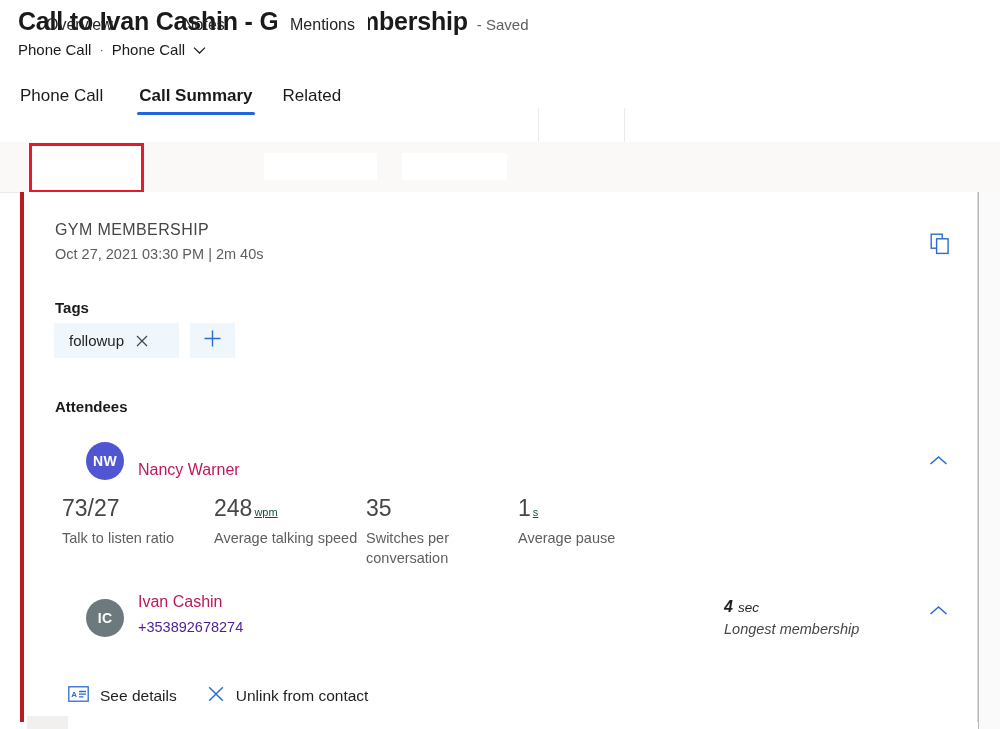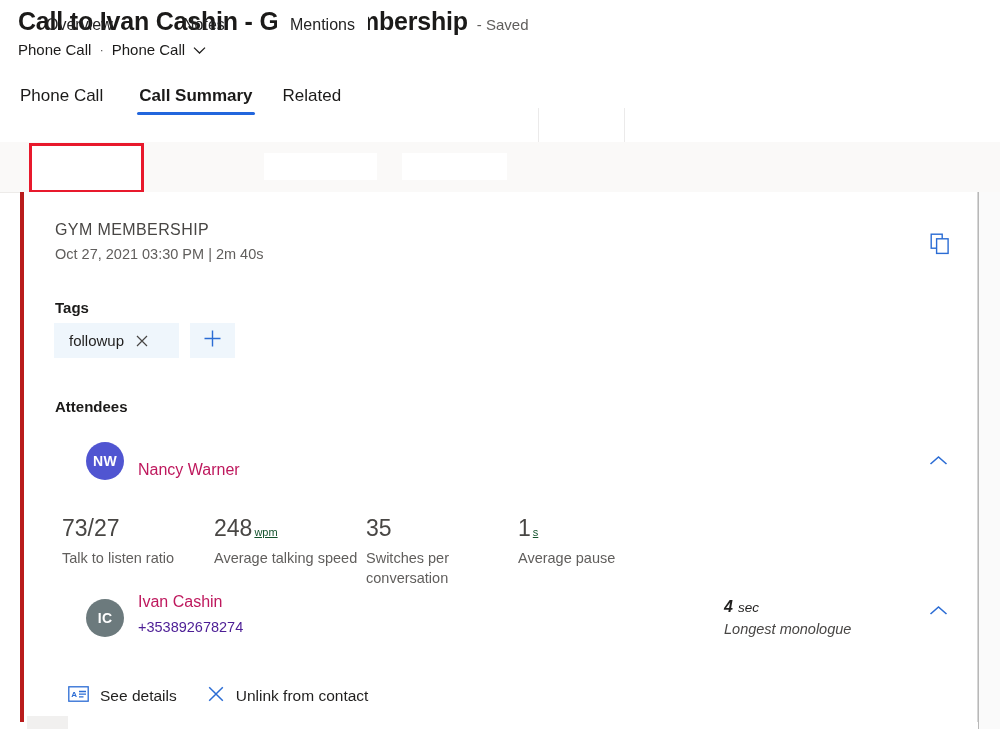--- a/index.html
+++ b/index.html
@@ -281,21 +281,21 @@
     display: flex; align-items: center; justify-content: center;
     cursor: pointer;
   }
 
   
   .metrics {
     position: absolute;
     left: 38px; top: 55px;
     display: flex;
   }
-  .metric { width: 152px; margin-top: 20px; }
+  .metric { width: 152px; }
   .metric.wide { width: 160px; }
   .metric-val {
     font-size: 23px;
     color: #484644;
     line-height: 1;
     white-space: nowrap;
   }
   .metric-unit {
     font-size: 11px;
     color: #14532d;
@@ -477,21 +477,21 @@
       <div class="att-names">
         <div class="att-name">Ivan Cashin</div>
         <div class="att-phone">+353892678274</div>
       </div>
     </div>
 
     <div class="mono-metric">
       <div class="mono-val">
         <span>4</span><span class="mono-unit">sec</span>
       </div>
-      <div class="mono-label">Longest monologue</div>
+      <div class="mono-label">Longest membership</div>
     </div>
 
     <div class="chev-collapse">
       <svg width="19" height="12" viewBox="0 0 19 12">
           <path d="M1.5 9 L9.5 2 L17.5 9" fill="none" stroke="#2b6cd4" stroke-width="1.6"></path>
         </svg>
     </div>
   </div>
 
   <div class="action-row">

